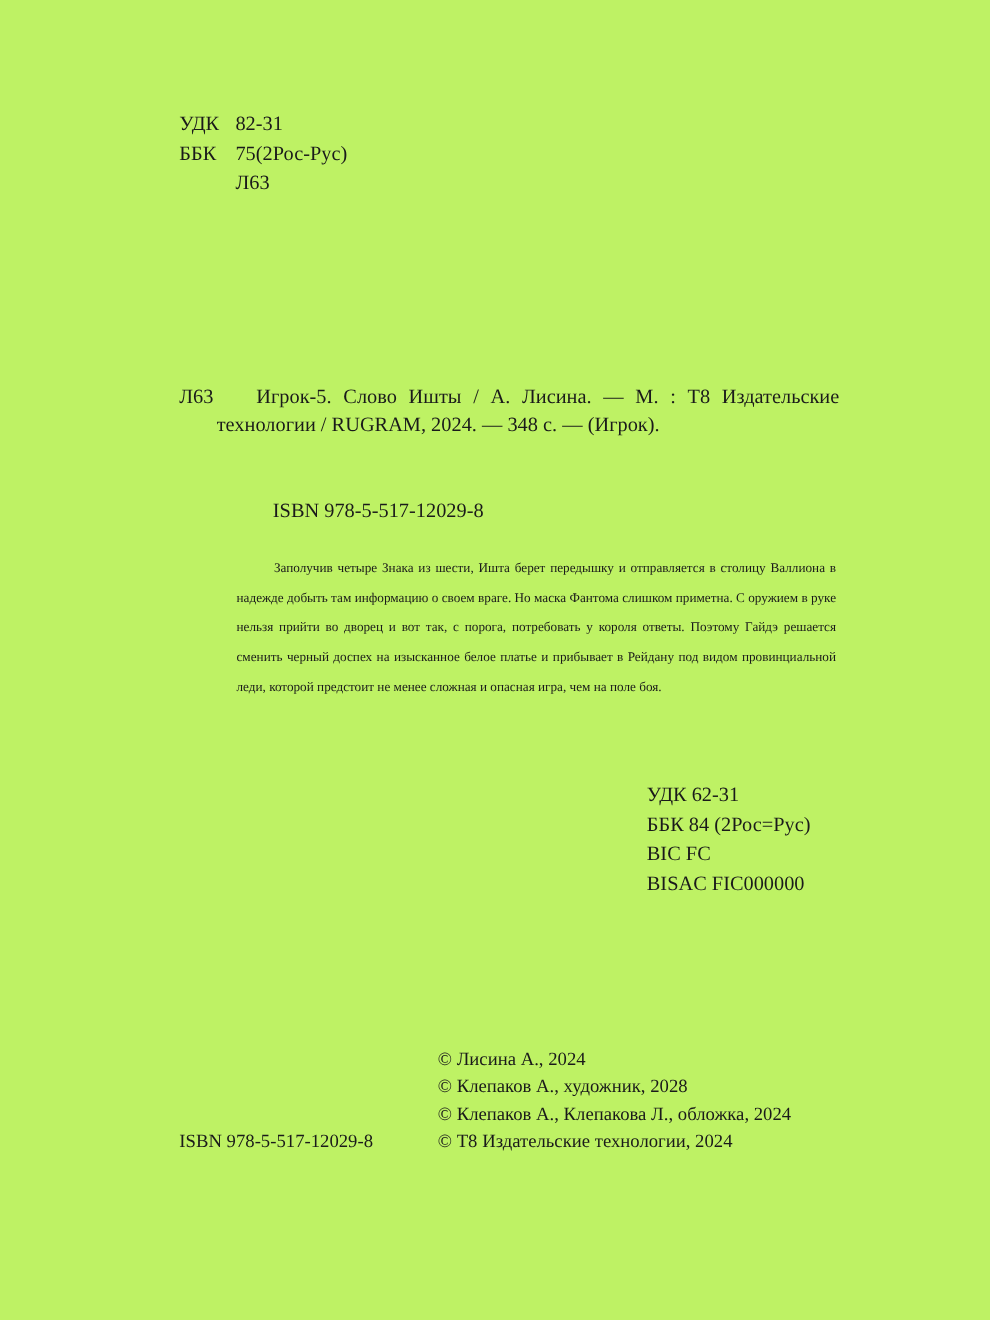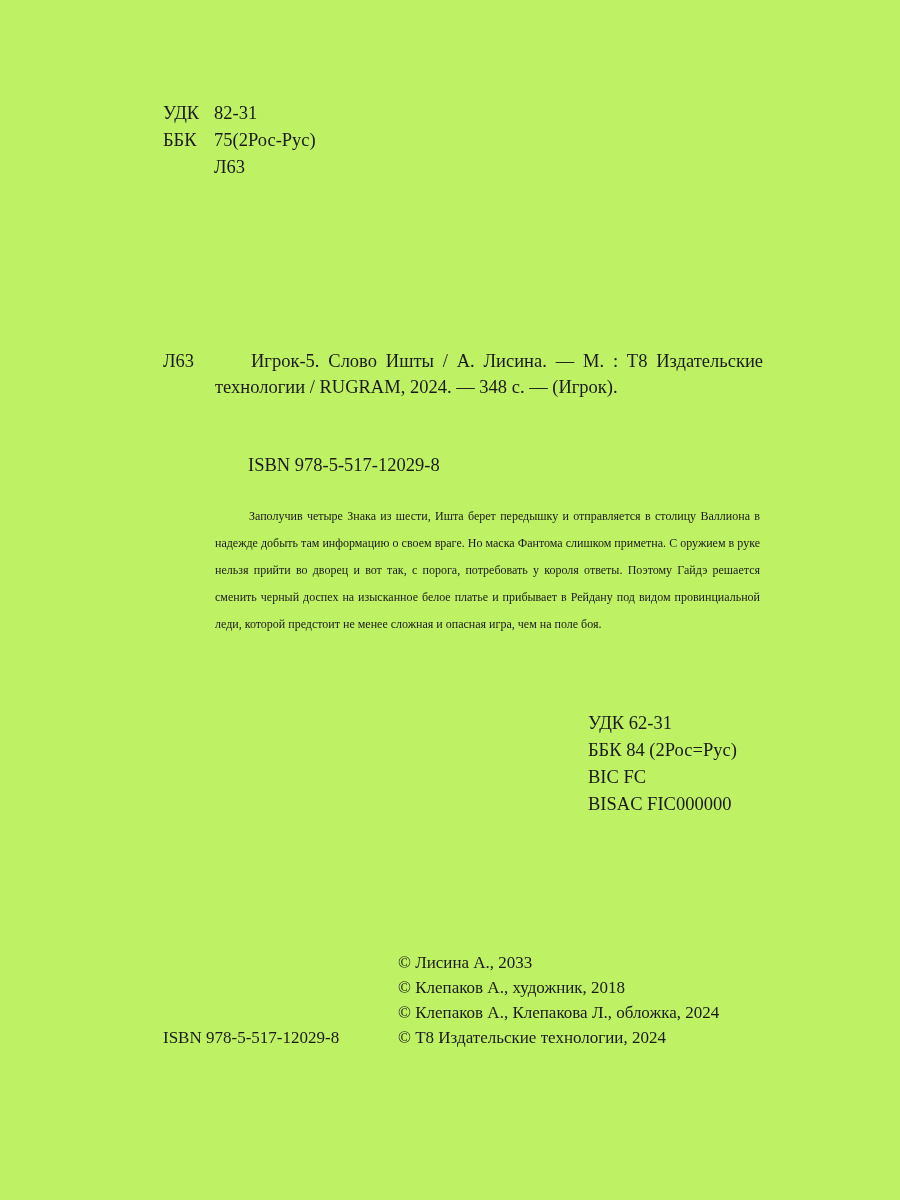--- a/index.html
+++ b/index.html
@@ -62,21 +62,21 @@
   .biblio-body {
     position: relative;
     text-align: justify;
   }
   .biblio-index {
     position: absolute;
     left: 0;
     top: 0;
   }
   .biblio-text {
-    margin-left: 52px;
+    margin-left: 34px;
     text-indent: 36px;
     text-align: justify;
   }
 
   .isbn-line {
     position: absolute;
     left: 248px;
     top: 455px;
     font-size: 18.5px;
   }
@@ -151,21 +151,21 @@
   <div class="annotation">Заполучив четыре Знака из шести, Ишта берет передышку и отправляется в столицу Валлиона в надежде добыть там информацию о своем враге. Но маска Фантома слишком приметна. С оружием в руке нельзя прийти во дворец и вот так, с порога, потребовать у короля ответы. Поэтому Гайдэ решается сменить черный доспех на изысканное белое платье и прибывает в Рейдану под видом провинциальной леди, которой предстоит не менее сложная и опасная игра, чем на поле боя.</div>
 
   <div class="codes">
     <div>УДК 62-31</div>
     <div>ББК 84 (2Рос=Рус)</div>
     <div>BIC FC</div>
     <div>BISAC FIC000000</div>
   </div>
 
   <div class="copyright">
-    <div>© Лисина А., 2033</div>
-    <div>© Клепаков А., художник, 2018</div>
+    <div>© Лисина А., 2024</div>
+    <div>© Клепаков А., художник, 2028</div>
     <div>© Клепаков А., Клепакова Л., обложка, 2024</div>
     <div>© Т8 Издательские технологии, 2024</div>
   </div>
 
   <div class="isbn-bottom">ISBN 978-5-517-12029-8</div>
 
 </div>
 
 </body></html>

